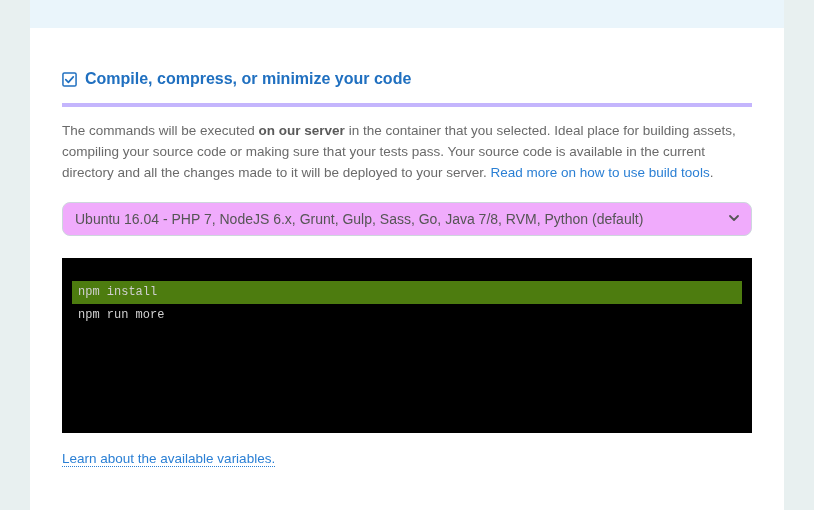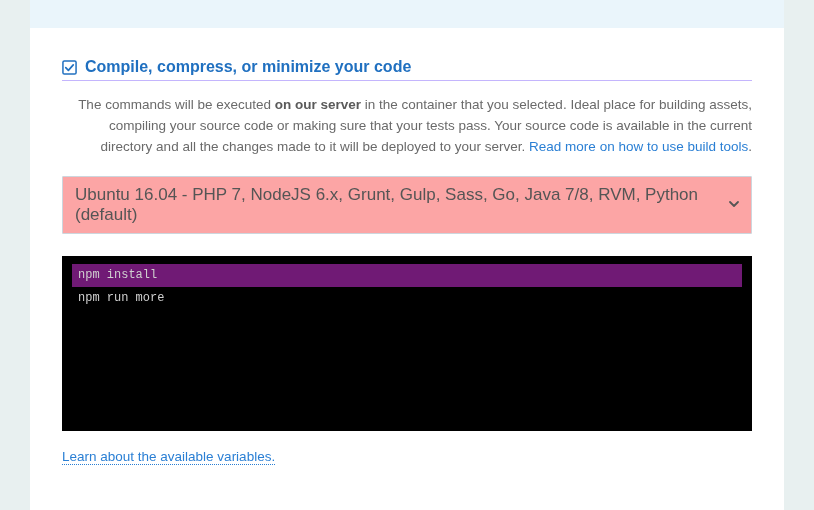--- a/index.html
+++ b/index.html
@@ -23,41 +23,41 @@
       margin: 0 0 0 0;
     }
     .card {
       background: #ffffff;
       padding: 30px 32px 30px 32px;
       min-height: 482px;
     }
     .section-header {
       display: flex;
       align-items: center;
-      border-bottom: 1px solid #c4b5fd;
-      padding-bottom: 4px;
+      border-bottom: 4px solid #c4b5fd;
+      padding-bottom: 15px;
       margin-bottom: 14px;
+      margin-top: 12px;
     }
     .check-icon {
       color: #2070c0;
       margin-right: 8px;
       display: inline-flex;
       align-items: center;
     }
     .section-title {
       color: #2070c0;
       font-size: 16px;
       font-weight: 600;
     }
     .description {
       color: #6a6a6a;
       font-size: 13.5px;
       line-height: 1.55;
       margin-bottom: 18px;
-      text-align: right;
     }
     .description .bold {
       font-weight: 700;
       color: #5a5a5a;
     }
     .link {
       color: #2a7fd4;
       text-decoration: none;
       cursor: pointer;
     }
@@ -68,25 +68,25 @@
       cursor: pointer;
       font-size: 13.5px;
     }
     .select-wrapper {
       position: relative;
       margin-bottom: 22px;
     }
     .select-box {
       width: 100%;
       border: 1px solid #cdd6dd;
-      border-radius: 1px;
+      border-radius: 8px;
       padding: 8px 36px 8px 12px;
-      font-size: 17px;
+      font-size: 14px;
       color: #555;
-      background: #fca5a5;
+      background: #f0abfc;
       cursor: pointer;
       appearance: none;
     }
     .select-chevron {
       position: absolute;
       right: 12px;
       top: 50%;
       transform: translateY(-50%);
       pointer-events: none;
       color: #555;
@@ -99,21 +99,22 @@
       font-family: "Courier New", Courier, monospace;
       font-size: 12px;
       color: #d0d0d0;
     }
     .code-line {
       padding: 3px 6px;
       white-space: pre;
       line-height: 1.4;
     }
     .code-line.active {
-      background: #701a75;
+      background: #4d7c0f;
+      margin-top: 15px;
     }
     .vars-link-row {
       margin-top: 2px;
     }
   </style>
 </head>
 <body>
 
 <div class="outer-container">
   <div class="top-banner"></div>

